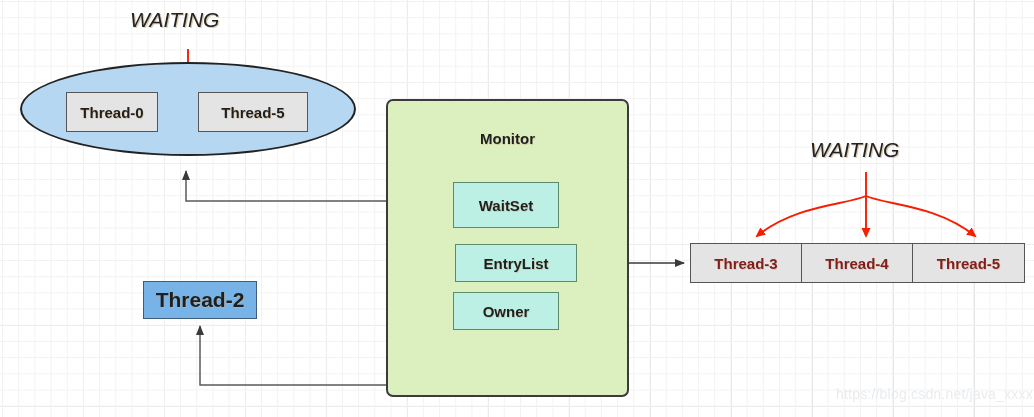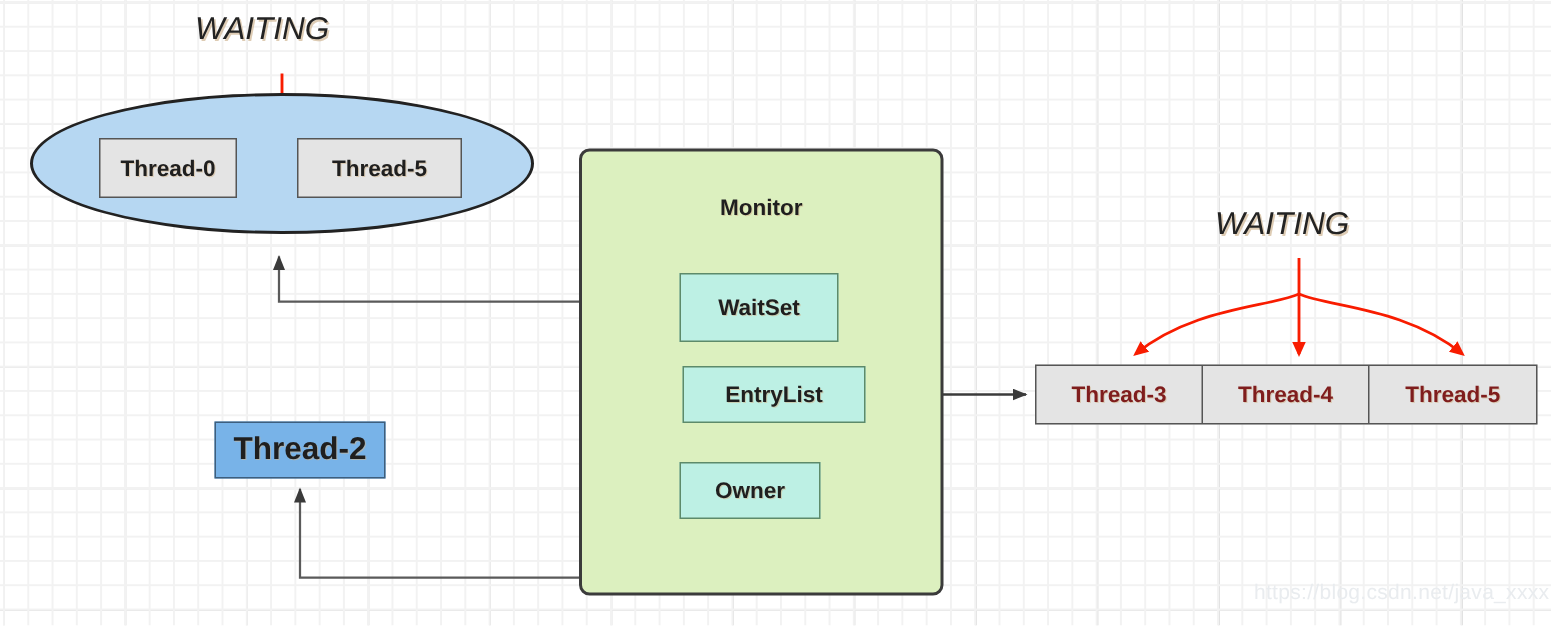--- a/index.html
+++ b/index.html
@@ -79,21 +79,21 @@
     font-size: 15px;
   }
   
   .monitor-item {
     background: #bdf0e4;
     border: 1.6px solid #5d8a6a;
     font-size: 15px;
   }
   #waitset-box   { left: 453px; top: 182px; width: 106px; height: 46px; }
   #entrylist-box { left: 455px; top: 244px; width: 122px; height: 38px; }
-  #owner-box     { left: 453px; top: 308px; width: 94px; height: 38px; }
+  #owner-box     { left: 453px; top: 292px; width: 106px; height: 38px; }
   
   #blocked-row {
     position: absolute;
     left: 690px; top: 243px;
     height: 40px;
     display: flex;
     border: 1.8px solid #555555;
     box-sizing: border-box;
     background: #e4e4e4;
   }

